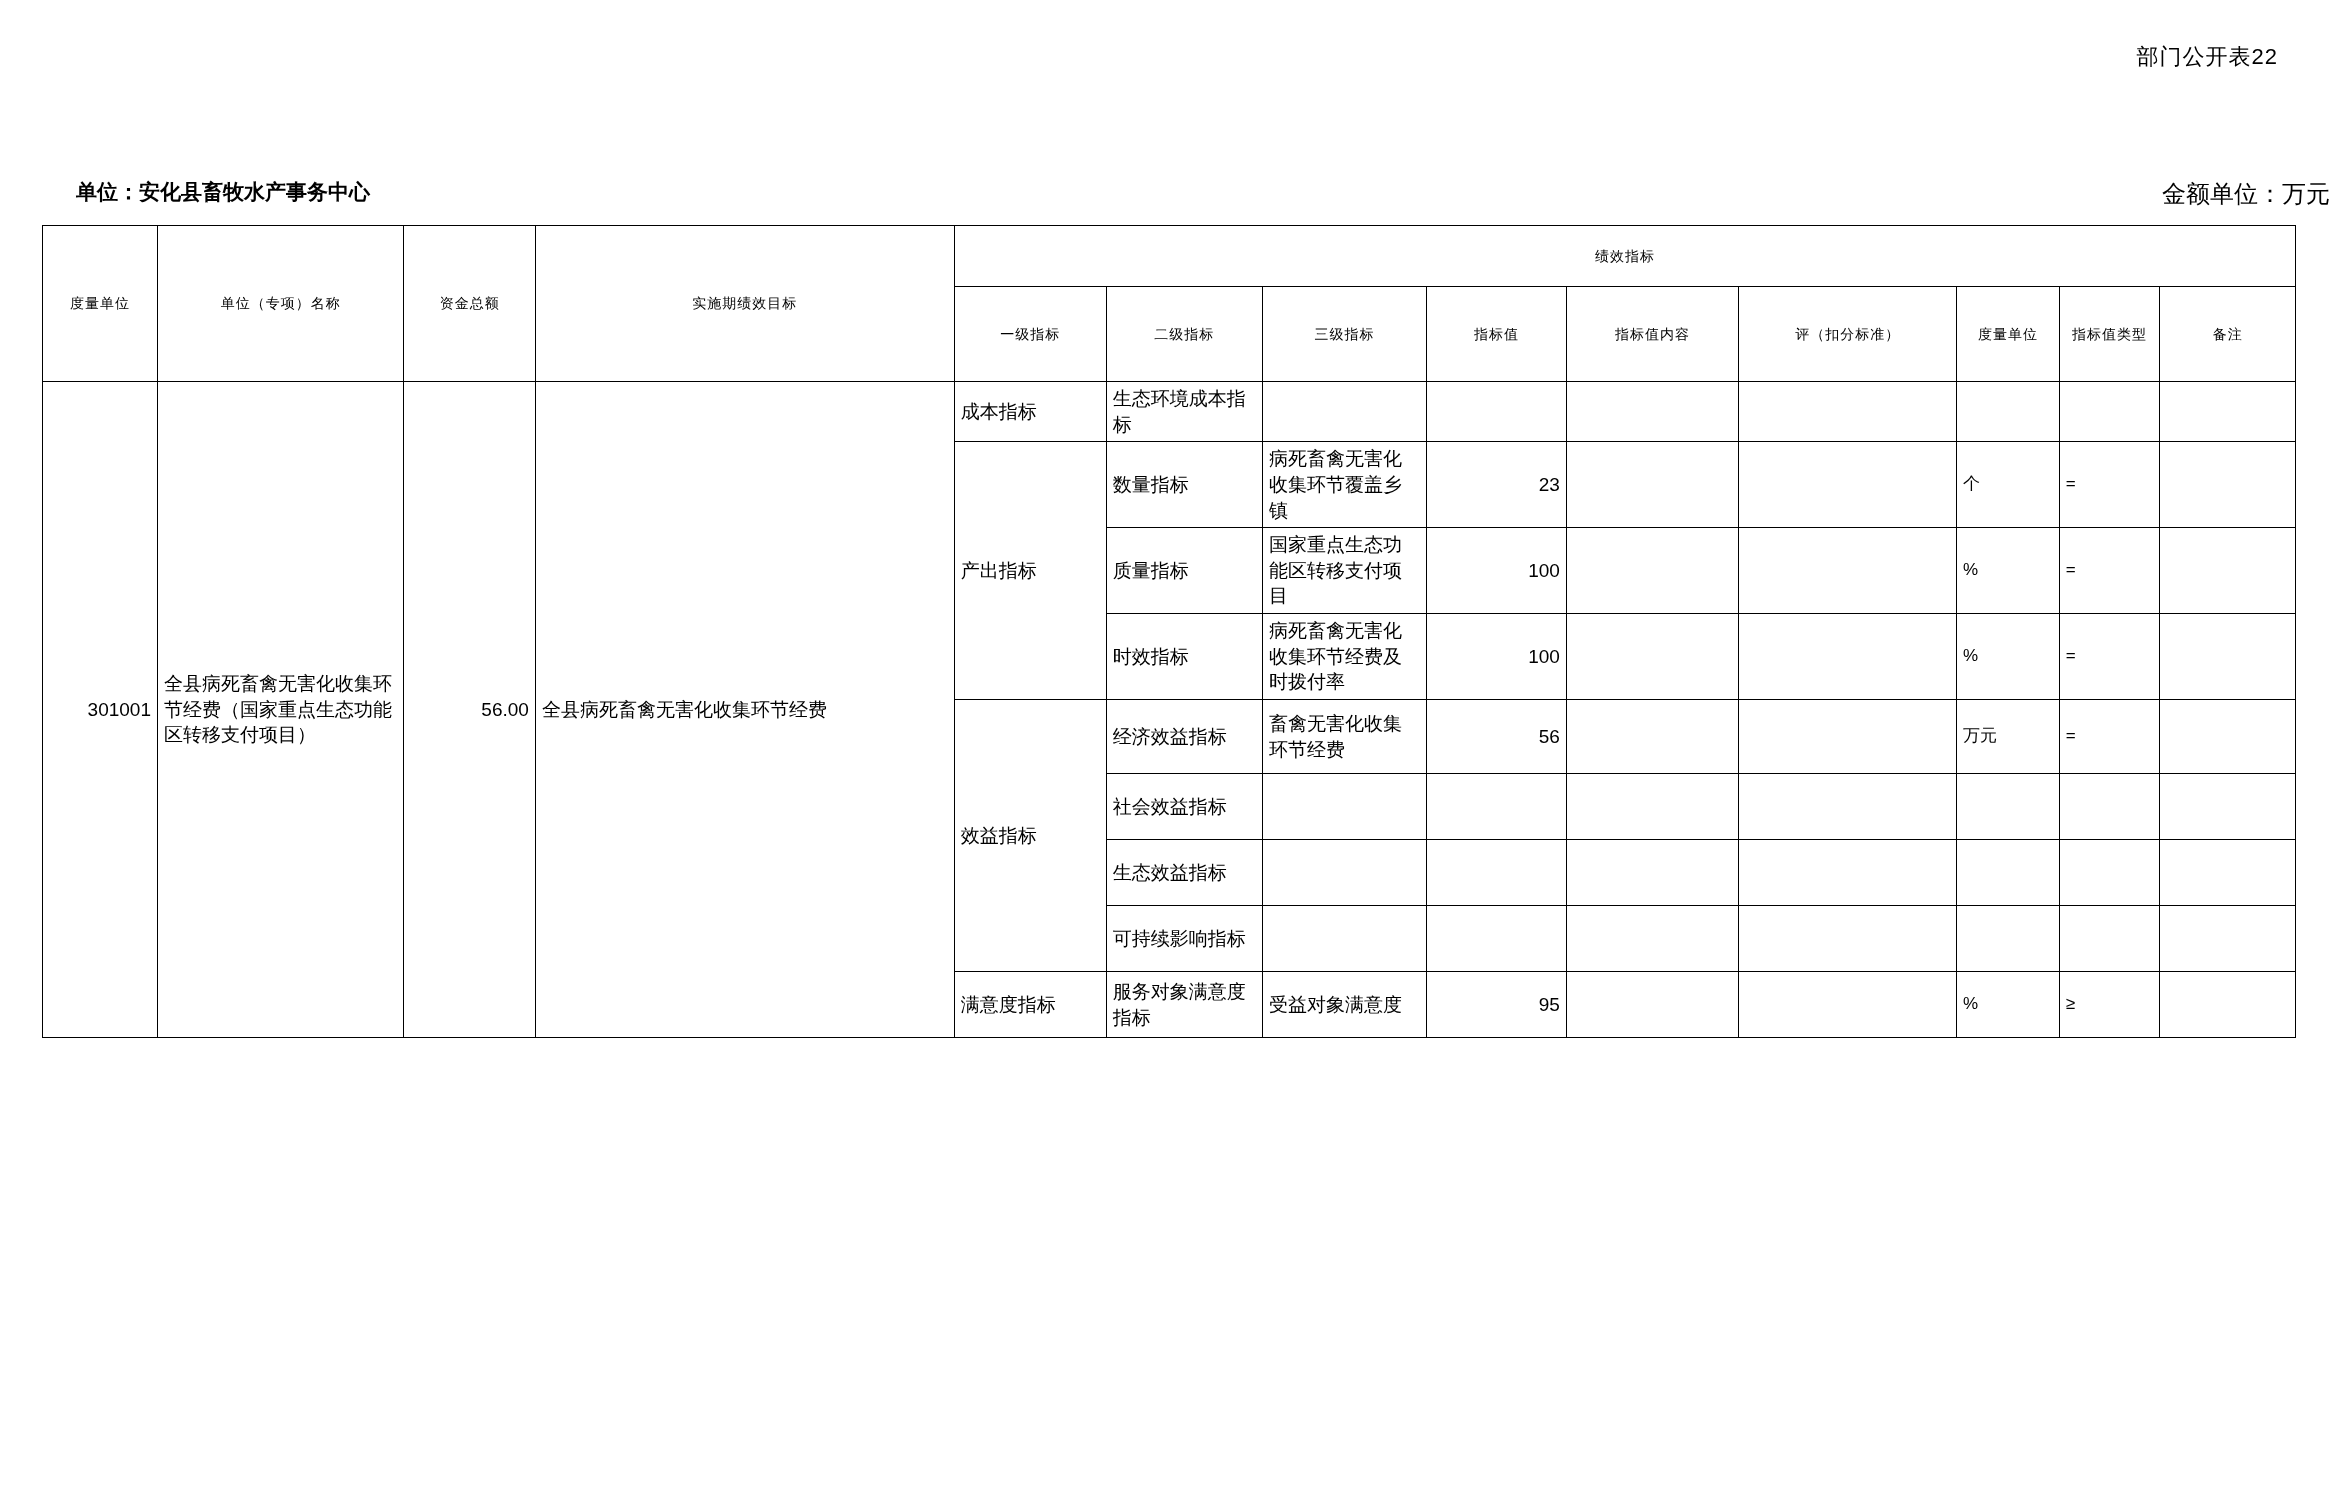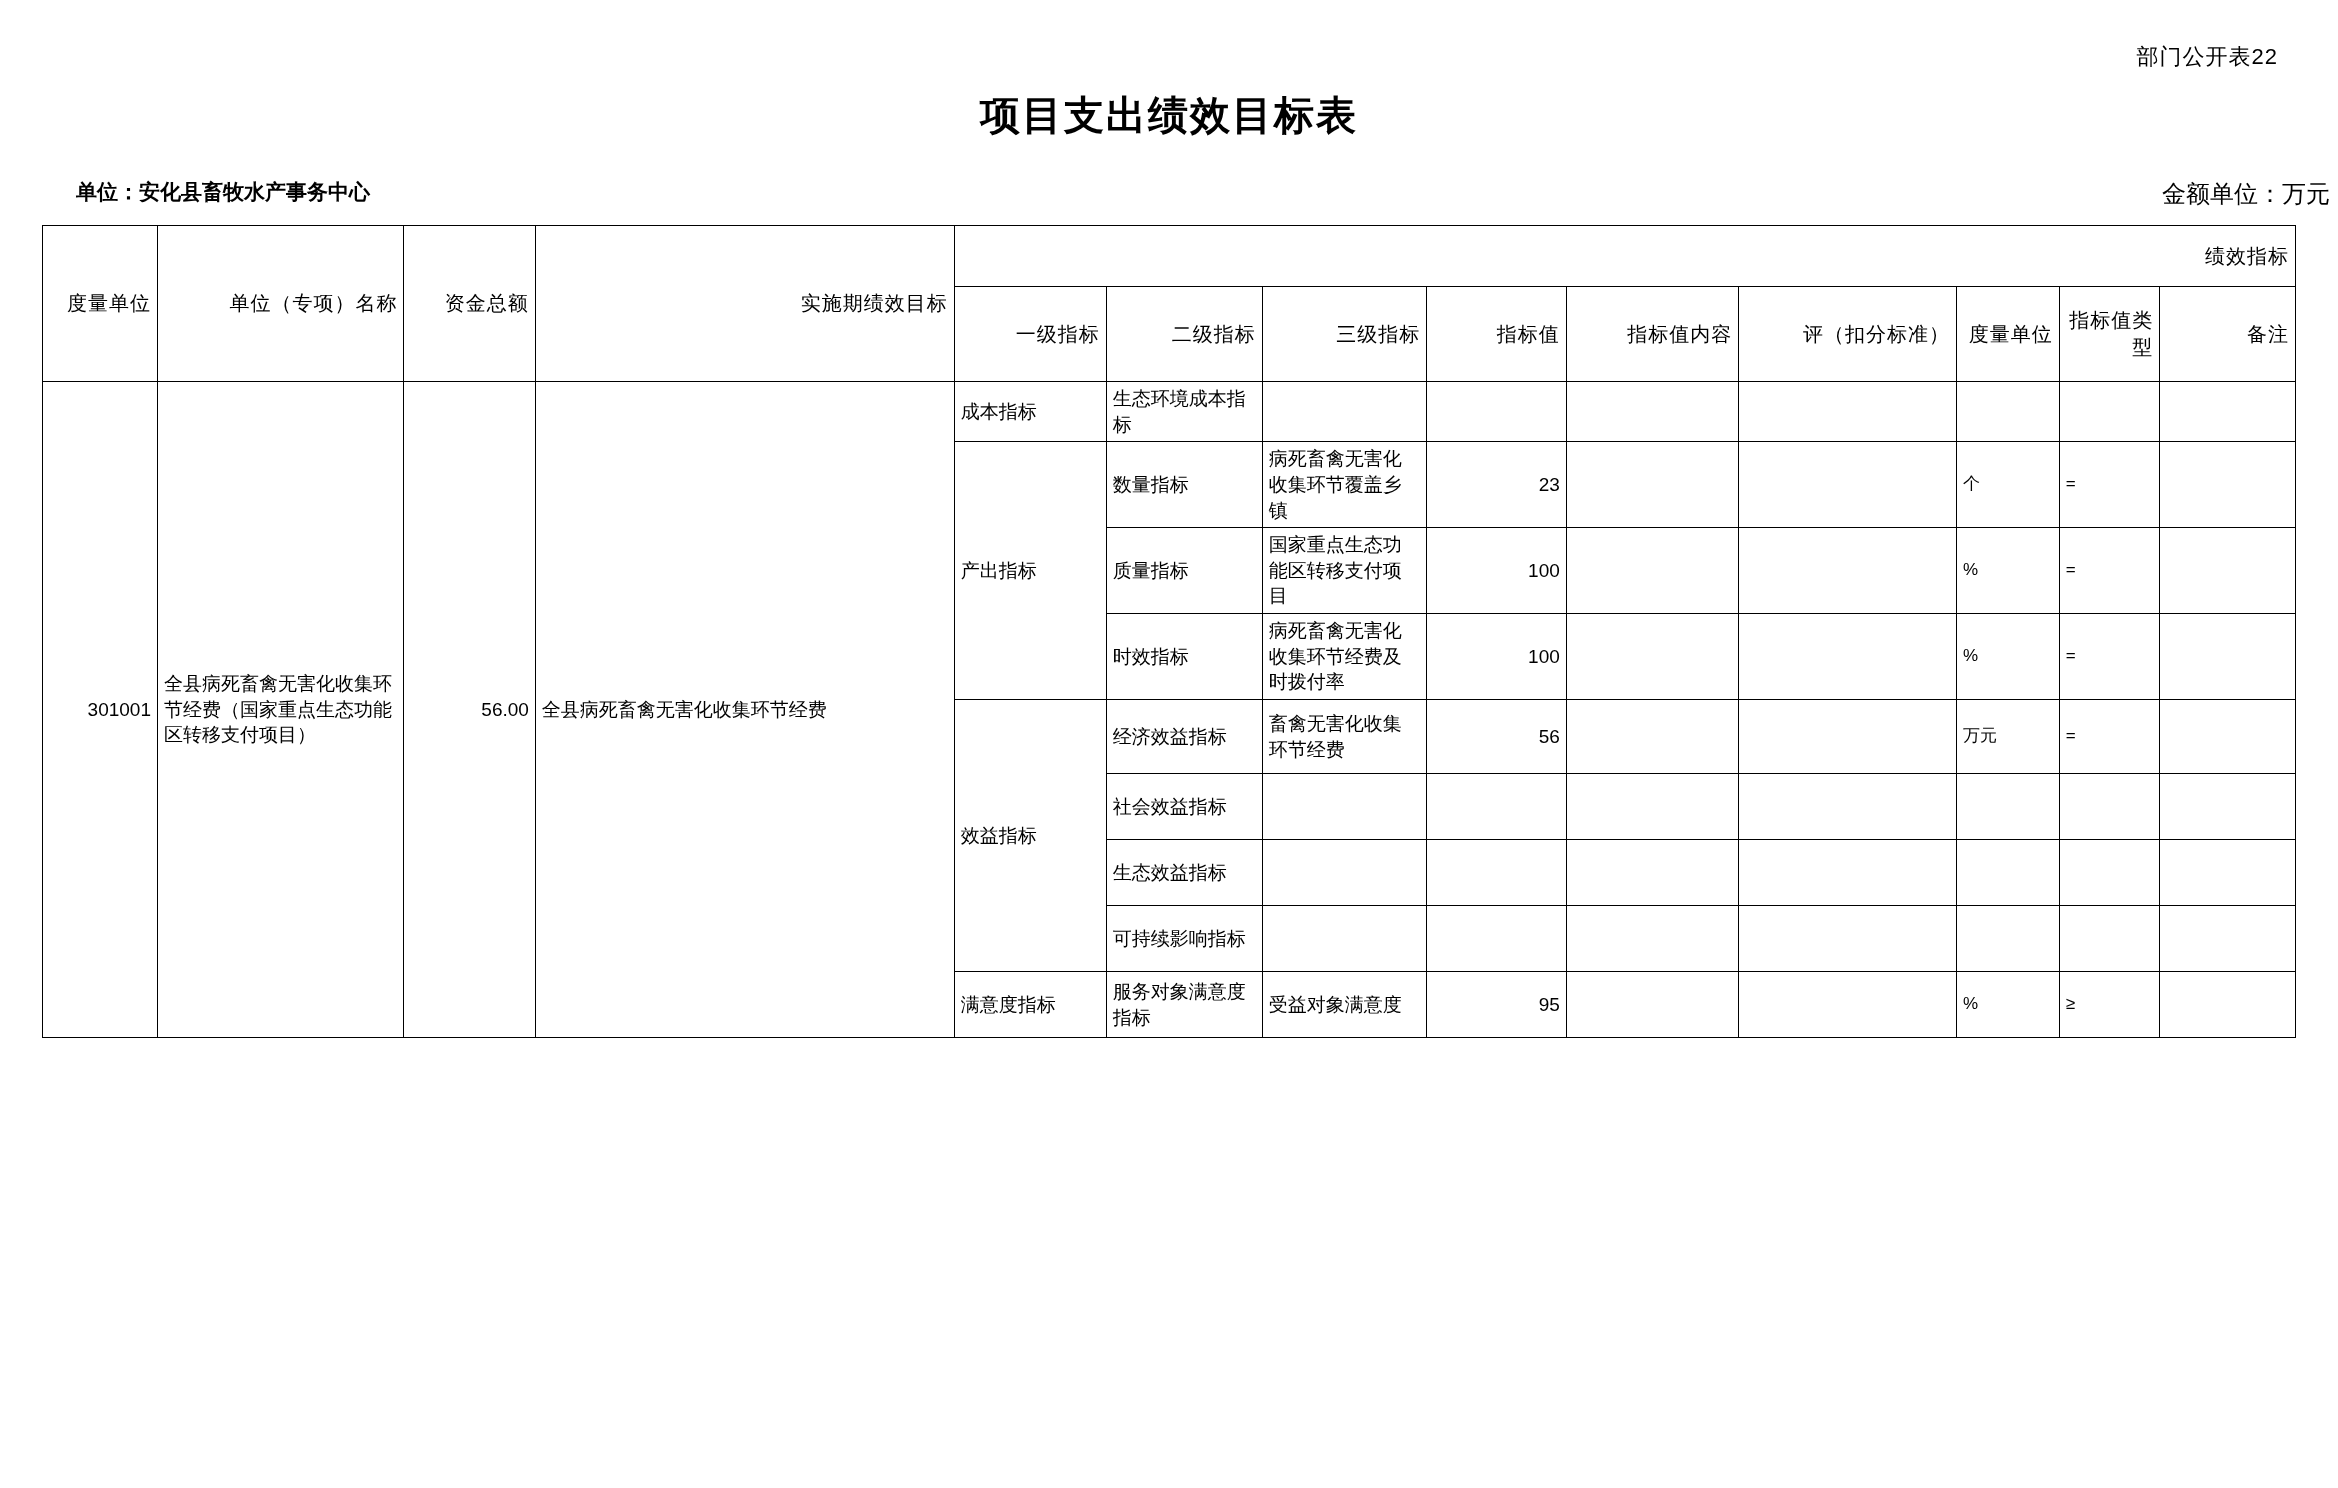--- a/index.html
+++ b/index.html
@@ -67,41 +67,40 @@
     font-family: "Liberation Sans", sans-serif;
   }
   table.main td, table.main th {
     border: 1px solid #000000;
     padding: 4px 6px;
     vertical-align: middle;
     font-weight: normal;
     line-height: 1.35;
   }
   .hdr {
-    text-align: right;
-    font-size: 20px;
+    text-align: center;
+    font-size: 14px;
     font-weight: bold;
     letter-spacing: 1px;
   }
   .c-center { text-align: right; }
   .c-left { text-align: left; }
   .c-right { text-align: right; }
   .v-top { vertical-align: top; }
   .v-mid { vertical-align: middle; }
   .row-h { height: 58px; }
   .unit-cell { font-size: 17px; }
 </style>
 </head>
 <body>
 
 <div class="page">
 
   <div class="corner-note">部门公开表22</div>
 
-  <div class="doc-title">项目支出绩效目标表</div>
 
   <div class="meta-row">
     <div>单位：安化县畜牧水产事务中心</div>
     <div class="meta-right">金额单位：万元</div>
   </div>
 
   <table class="main">
     <colgroup>
       <col style="width:112px">
       <col style="width:240px">

